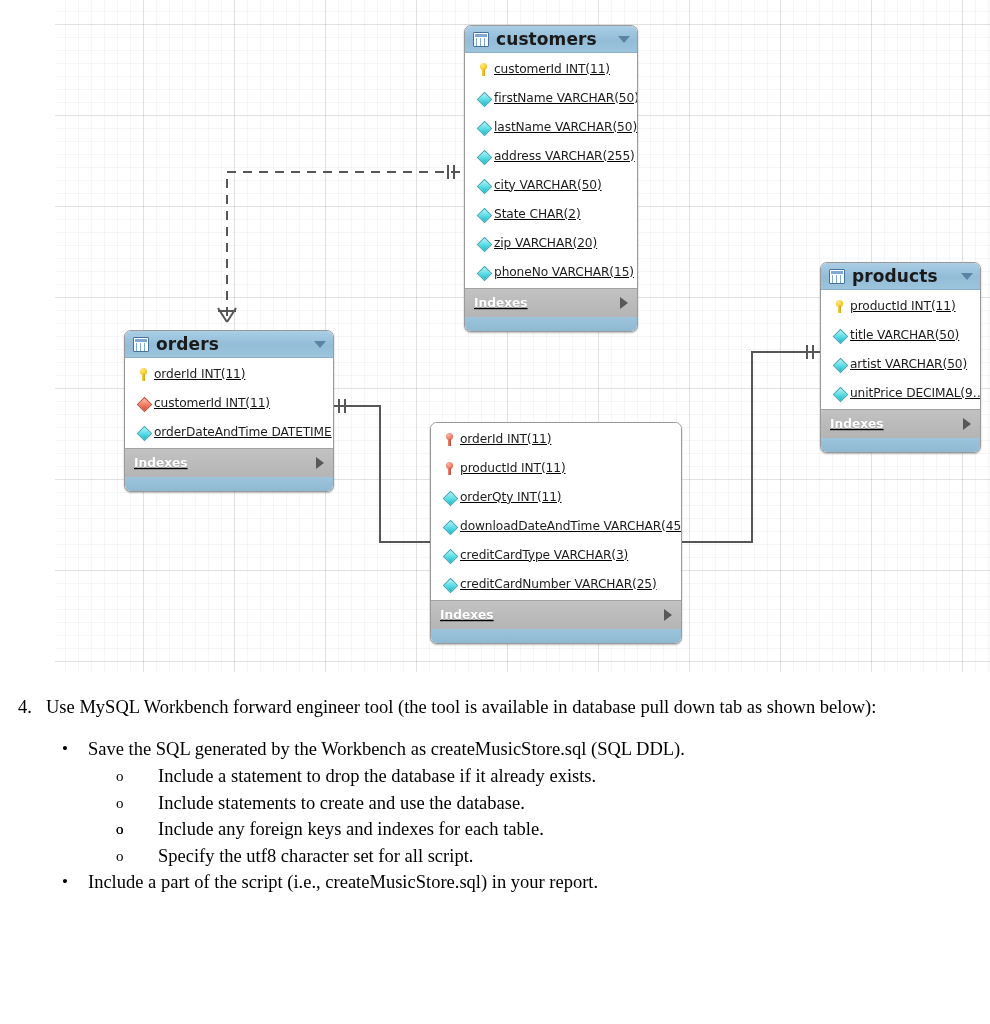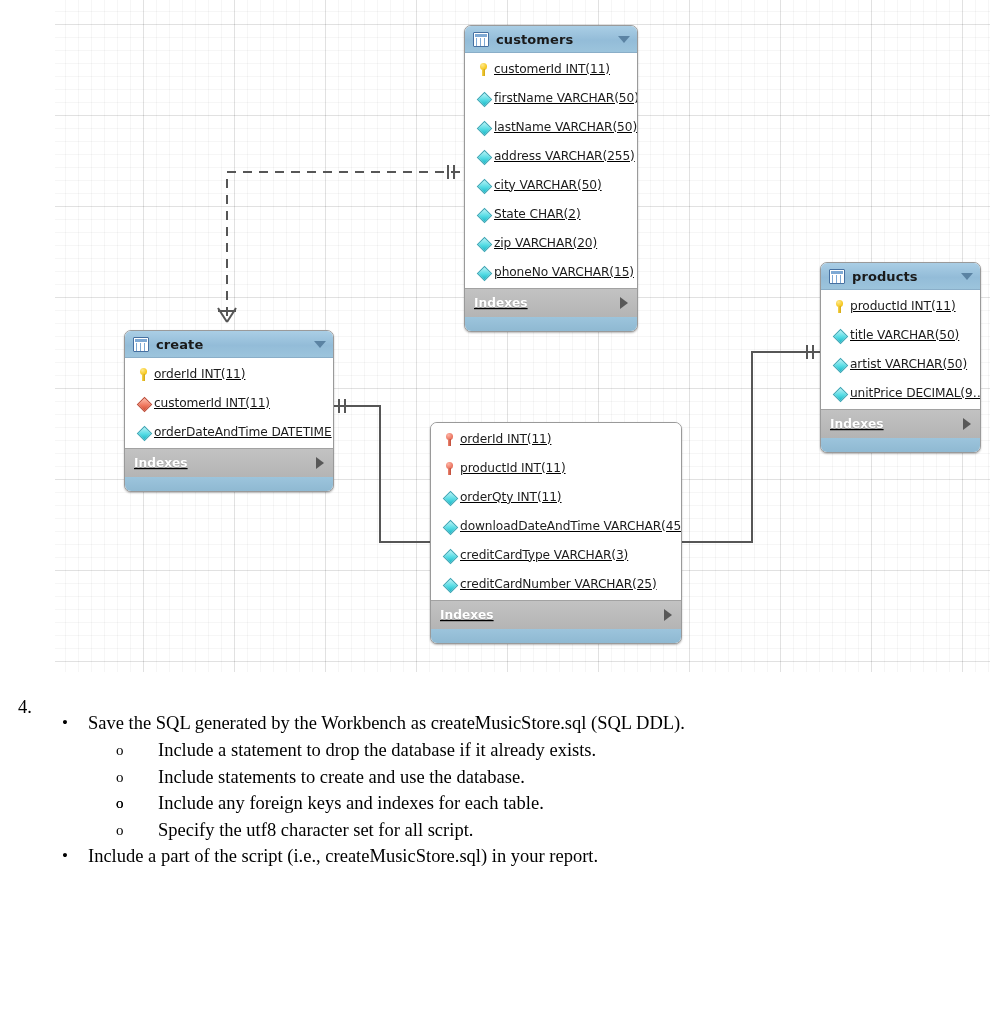--- a/index.html
+++ b/index.html
@@ -84,21 +84,21 @@
     content: "";
     position: absolute;
     left: 0px; top: 5px; right: 0px; bottom: 0px;
     background:
       linear-gradient(to right,
         transparent 2px, #7ea9d4 2px, #7ea9d4 3px, transparent 3px,
         transparent 6px, #7ea9d4 6px, #7ea9d4 7px, transparent 7px,
         transparent 10px, #7ea9d4 10px, #7ea9d4 11px, transparent 11px);
   }
   .tbl-name {
-    font-size: 13px;
+    font-size: 17px;
     font-weight: bold;
     color: #1a1a1a;
     letter-spacing: 0.1px;
     white-space: nowrap;
   }
   .tbl-caret {
     margin-left: auto;
     width: 0; height: 0;
     border-left: 6px solid transparent;
     border-right: 6px solid transparent;
@@ -338,21 +338,21 @@
     <div class="tbl-indexes">
       <span class="idx-label">Indexes</span>
       <span class="idx-arrow"></span>
     </div>
     <div class="tbl-foot"></div>
   </div>
 
   <div class="eer-table" style="left:69px; top:330px; width:208px;">
     <div class="tbl-header">
       <span class="tbl-icon"></span>
-      <span class="tbl-name">create</span>
+      <span class="tbl-name">orders</span>
       <span class="tbl-caret"></span>
     </div>
     <div class="tbl-cols">
       <div class="col-row">
         <span class="col-glyph g-pk-yellow"></span>
         <span class="col-text">orderId INT(11)</span>
       </div>
       <div class="col-row">
         <span class="col-glyph g-fk-red"></span>
         <span class="col-text">customerId INT(11)</span>
@@ -433,20 +433,21 @@
     </div>
     <div class="tbl-foot"></div>
   </div>
 
 </div>
 
 <div id="doc-body">
 
   <div class="num-item">
     <span class="num-marker">4.</span>
+    <span>Use MySQL Workbench forward engineer tool (the tool is available in database pull down tab as shown below):</span>
   </div>
 
   <div class="spacer-16"></div>
 
   <div class="bullet-item">
     <span class="bul">•</span>
     <span>Save the SQL generated by the Workbench as createMusicStore.sql (SQL DDL).</span>
   </div>
 
   <div class="sub-item">

